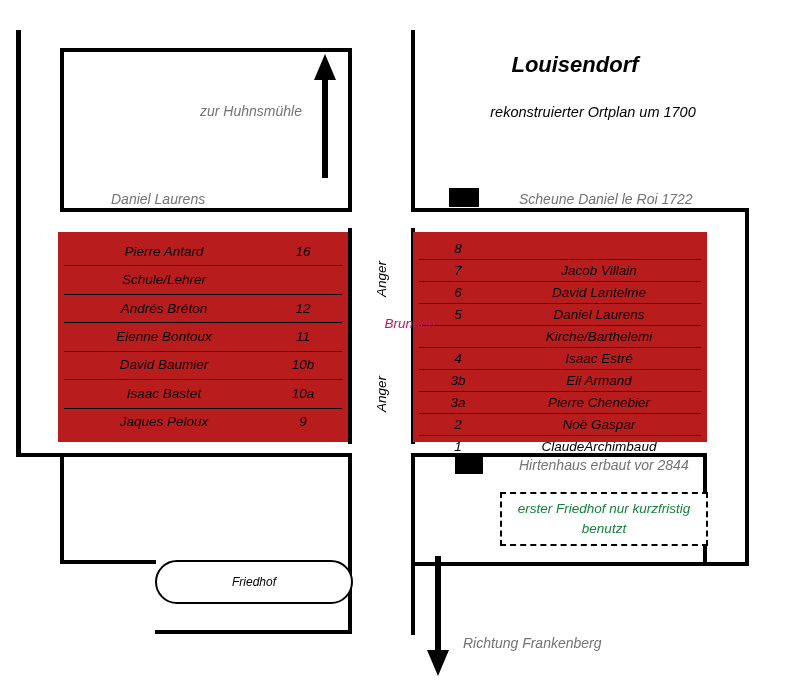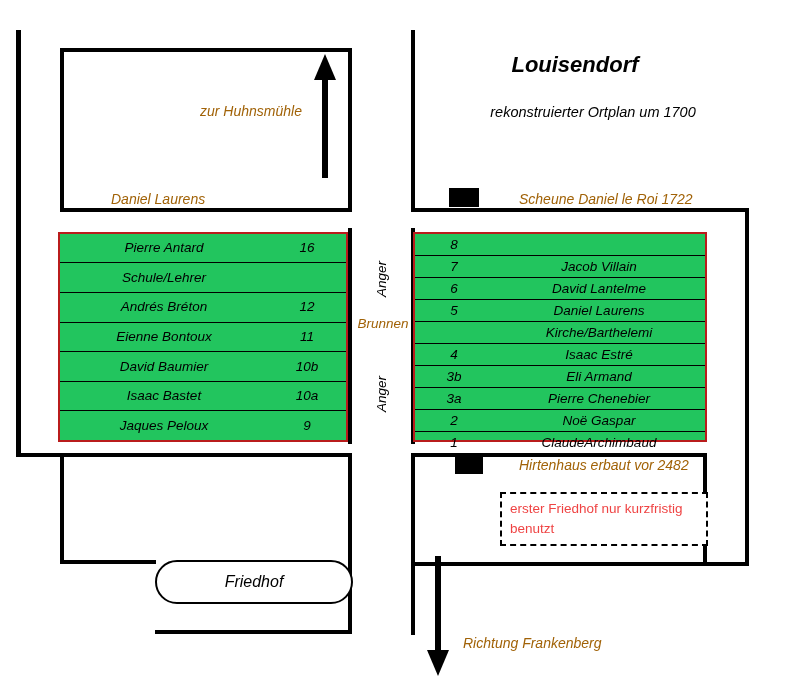--- a/index.html
+++ b/index.html
@@ -47,23 +47,23 @@
   
   .box {
     position: absolute;
     border: 2px solid #000;
     box-sizing: border-box;
     background: #fff;
   }
   
   .plot-table {
     position: absolute;
-    border: 2px solid #b91c1c;
+    border: 6px solid #b91c1c;
     box-sizing: border-box;
-    background: #22c55e;
+    background: #b91c1c;
     border-collapse: collapse;
   }
   .plot-table table {
     width: 100%;
     height: 100%;
     border-collapse: collapse;
   }
   .plot-table td {
     border-top: 1px solid #000;
     border-bottom: 1px solid #000;
@@ -87,57 +87,59 @@
     font-style: italic;
     color: #000;
     writing-mode: vertical-rl;
     transform: rotate(180deg);
     text-align: center;
   }
   .hlabel {
     position: absolute;
     font-size: 13.5px;
     font-style: italic;
-    color: #a16207;
-    text-align: center;
+    color: #be185d;
+    text-align: center;
+    margin-left: 27px;
   }
   
   .caption {
     position: absolute;
     font-size: 14px;
     font-style: italic;
-    color: #a16207;
+    color: #737373;
     white-space: nowrap;
   }
   
   .blacksq {
     position: absolute;
     background: #000;
   }
   
   .dashed-box {
     position: absolute;
     border: 2px dashed #000;
     box-sizing: border-box;
     background: #fff;
     display: flex;
     align-items: center;
     justify-content: center;
-    text-align: left;
+    text-align: center;
     font-size: 13.5px;
-    color: #ef4444;
+    font-style: italic;
+    color: #15803d;
     line-height: 1.45;
     padding: 2px 8px;
   }
   
   #friedhof-box {
     display: flex;
     align-items: center;
     justify-content: center;
-    font-size: 16px;
+    font-size: 12px;
     font-style: italic;
     color: #000;
     border-radius: 22px;
   }
   
   #arrows {
     position: absolute;
     left: 0; top: 0;
     width: 793px; height: 695px;
     pointer-events: none;
@@ -186,21 +188,21 @@
 
   <div class="road" style="left:411px; top:453px; width:296px; height:4px;"></div>
 
   <div class="road" style="left:703px; top:453px; width:4px; height:112px;"></div>
 
   <div class="road" style="left:411px; top:562px; width:296px; height:4px;"></div>
 
   <div class="caption" style="left:200px; top:103px;">zur Huhnsmühle</div>
   <div class="caption" style="left:111px; top:191px;">Daniel Laurens</div>
   <div class="caption" style="left:519px; top:191px;">Scheune Daniel le Roi 1722</div>
-  <div class="caption" style="left:519px; top:457px;">Hirtenhaus erbaut vor 2482</div>
+  <div class="caption" style="left:519px; top:457px;">Hirtenhaus erbaut vor 2844</div>
   <div class="caption" style="left:463px; top:635px;">Richtung Frankenberg</div>
 
   <div class="blacksq" style="left:449px; top:188px; width:30px; height:19px;"></div>
   <div class="blacksq" style="left:455px; top:456px; width:28px; height:18px;"></div>
 
   <div class="dashed-box" style="left:500px; top:492px; width:208px; height:54px;">
     <span>erster Friedhof nur kurzfristig benutzt</span>
   </div>
 
   <div class="box" id="friedhof-box" style="left:155px; top:560px; width:198px; height:44px;">

